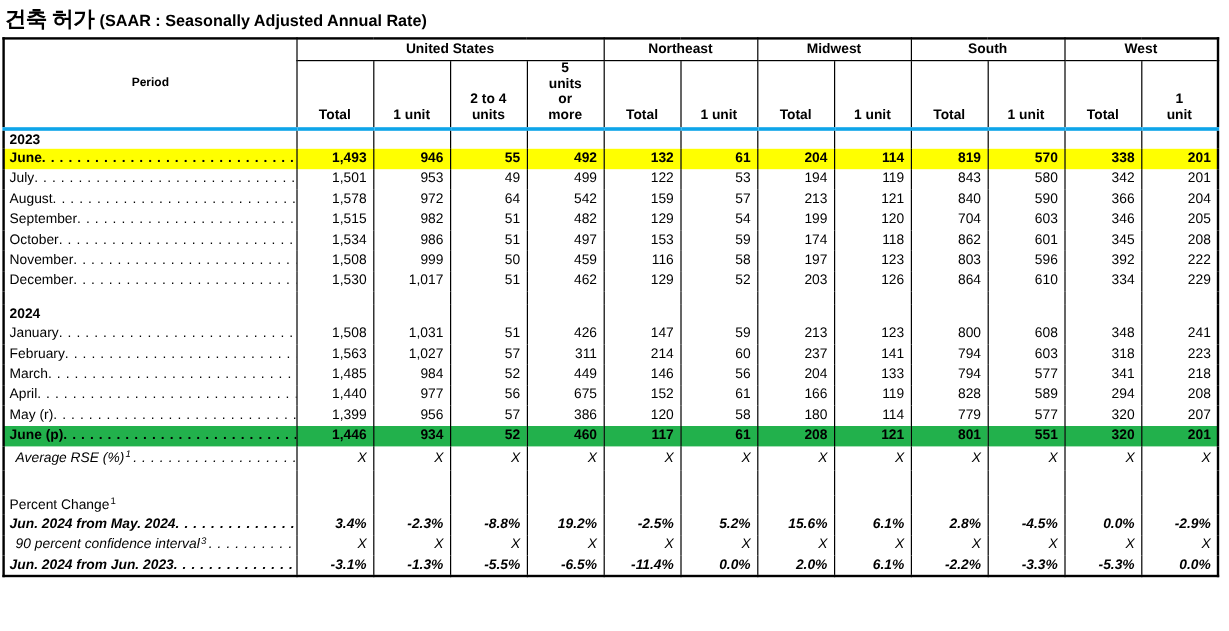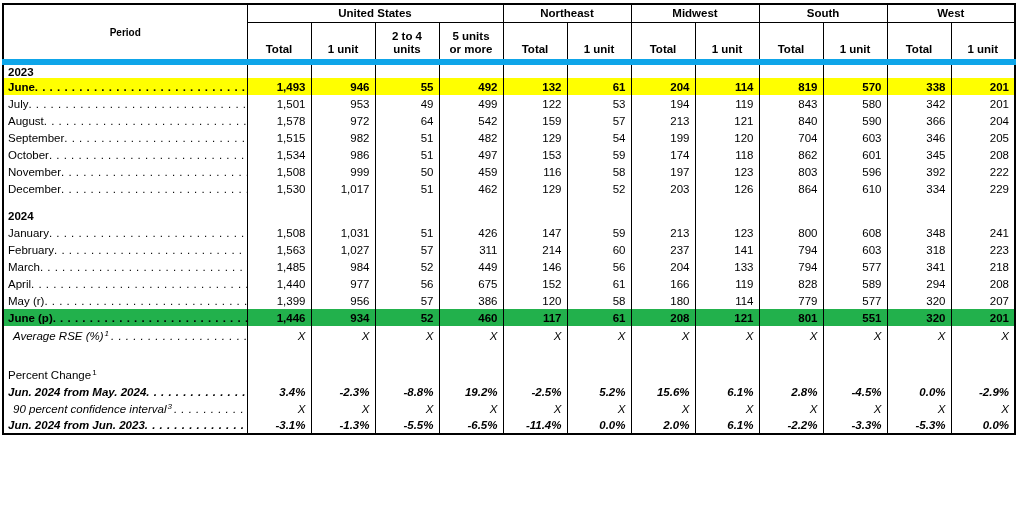--- a/index.html
+++ b/index.html
@@ -19,35 +19,35 @@
   table {
     border-collapse: collapse;
     table-layout: fixed;
     width: 1012px;
     border: 2px solid #000;
     font-size: 11.5px;
   }
   thead th {
     border: 1px solid #000;
     font-weight: bold;
-    padding: 0 6px;
+    padding: 0 16px;
     background: #fff;
   }
   th.period { vertical-align: middle; font-size: 10px; }
   th.group  { height: 18px; }
   th.sub    { height: 40px; vertical-align: bottom; padding-bottom: 3px; line-height: 1.15; }
 
   tbody td {
     border-left: 1px solid #000;
     border-right: 1px solid #000;
     padding: 0;
     height: 17px;
     vertical-align: middle;
   }
-  tbody tr:first-child td { border-top: 6px solid #0ea5e9; }
+  tbody tr:first-child td { border-top: 3px solid #0ea5e9; }
 
   td.num { text-align: right; padding-right: 5px; white-space: nowrap; }
   td.lbl { padding-left: 4px; }
   td.lbl .flex { display: flex; align-items: baseline; width: 100%; }
   td.lbl .txt { white-space: nowrap; }
   td.lbl sup { font-size: 8px; line-height: 0; position: relative; top: -4px; margin: 0 2px 0 1px; }
   td.lbl .dots { flex: 1 1 auto; overflow: hidden; white-space: nowrap; }
   td.lbl .dots::after {
     content: ". . . . . . . . . . . . . . . . . . . . . . . . . . . . . . . . . . . . . . . . . . . . . . . . . . . . . . . . . . . . . . . . . . . .";
     letter-spacing: 0.5px;
@@ -69,20 +69,24 @@
   .footnotes { margin: 5px 0 0 3px; }
   .footnote { font-size: 11.5px; margin-bottom: 4px; line-height: 1.35; }
   .footnote sup { font-size: 8.5px; margin-right: 3px; }
   .source { font-size: 10.5px; font-weight: bold; margin: 6px 0 0 3px; }
 </style>
 </head>
 <body>
 
 <div class="page">
 
+  <div class="title">
+    <span class="ko">건축 허가</span>
+    <span class="en">(SAAR : Seasonally Adjusted Annual Rate)</span>
+  </div>
 
   <table>
       <colgroup>
         <col style="width: 244px;">
         <col style="width: 64px;">
         <col style="width: 64px;">
         <col style="width: 64px;">
         <col style="width: 64px;">
         <col style="width: 64px;">
         <col style="width: 64px;">

